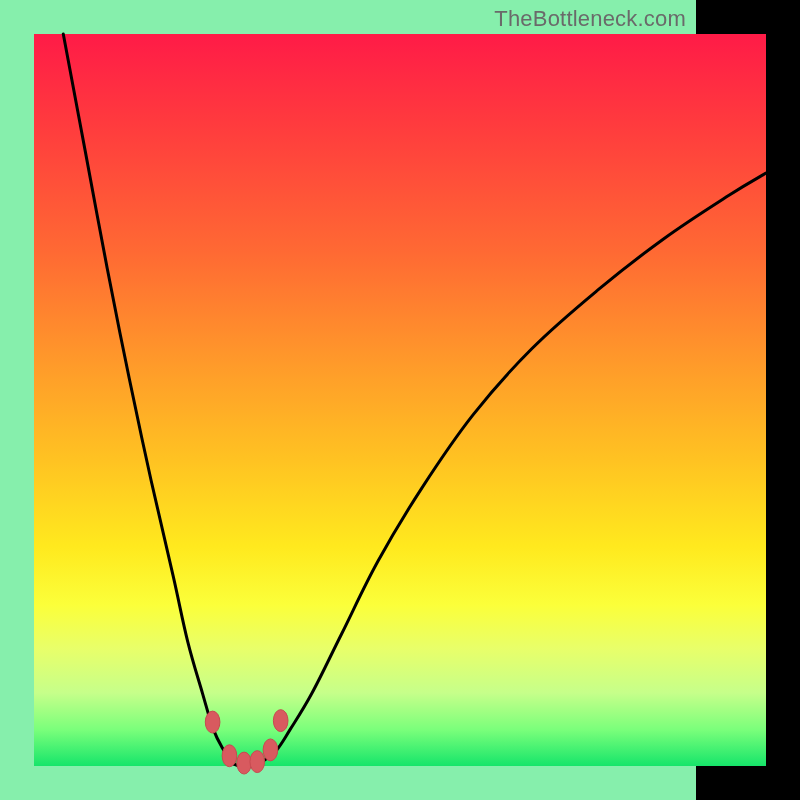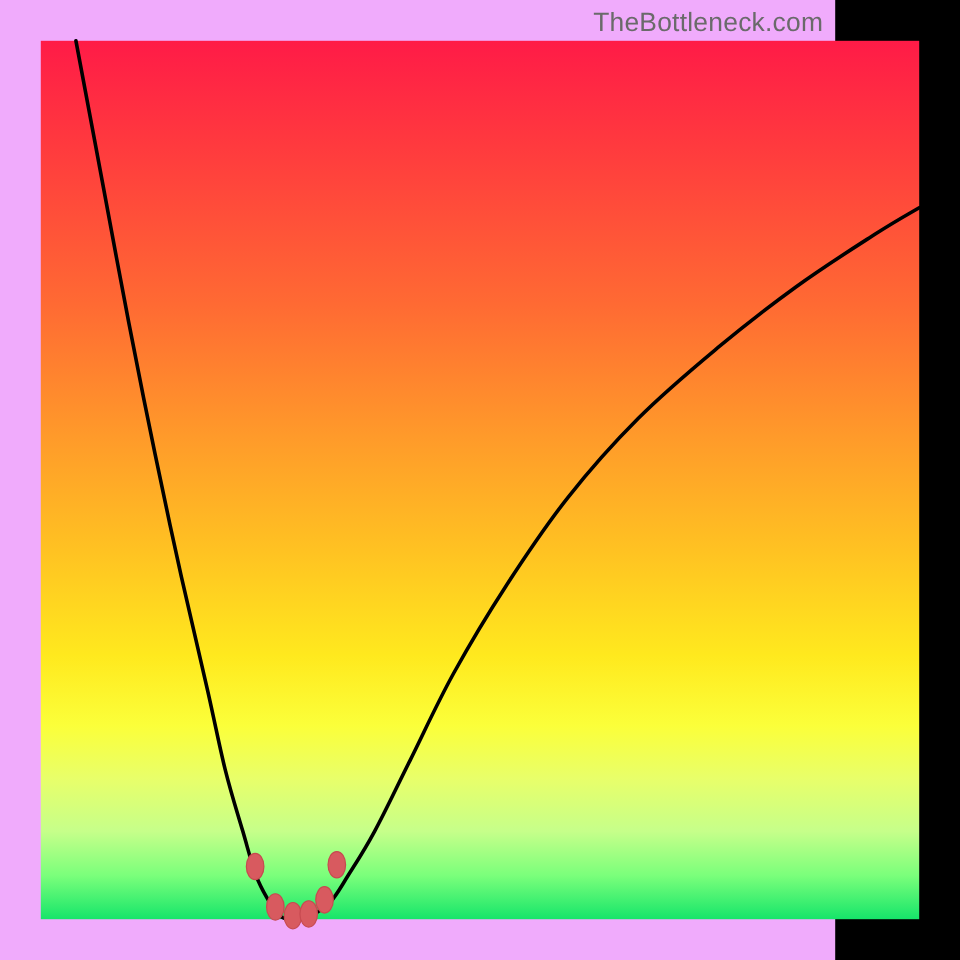--- a/index.html
+++ b/index.html
@@ -10,21 +10,21 @@
     background: #000;
     overflow: hidden;
     font-family: Arial, Helvetica, sans-serif;
   }
   .frame {
     position: absolute;
     left: 0;
     top: 0;
     width: 696px;
     height: 800px;
-    background: #f0abfc;
+    background: #86efac;
   }
   .plot {
     position: absolute;
     left: 34px;
     top: 34px;
     width: 732px;
     height: 732px;
     
     background: linear-gradient(
       to bottom,

